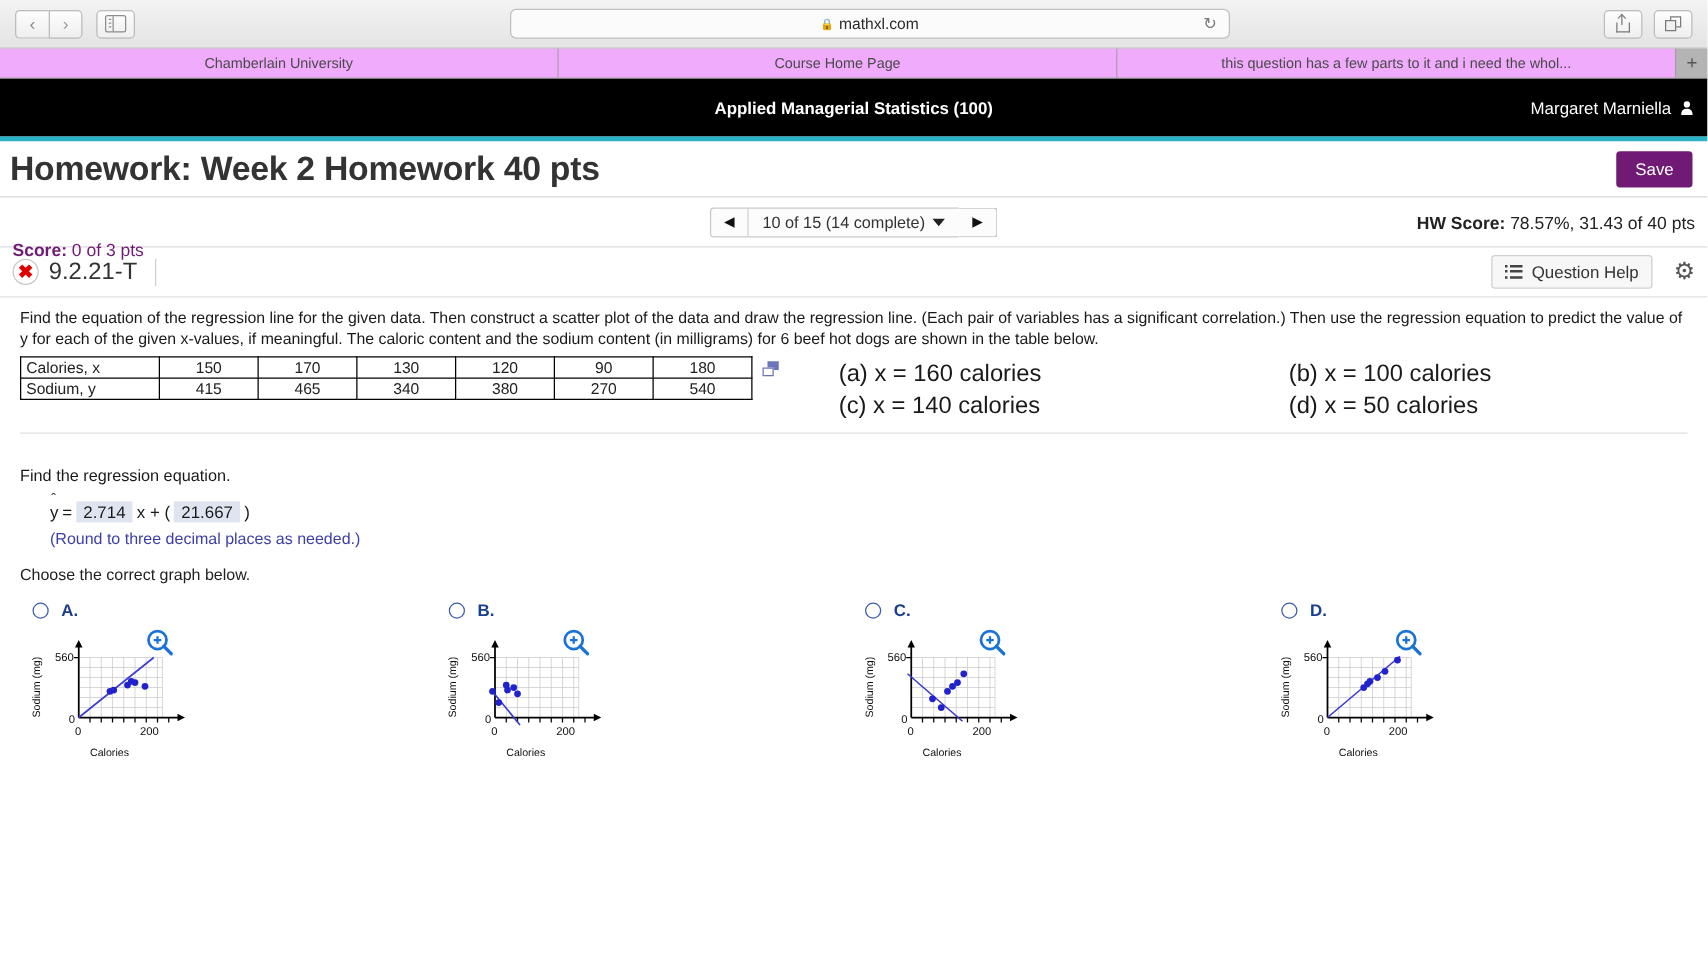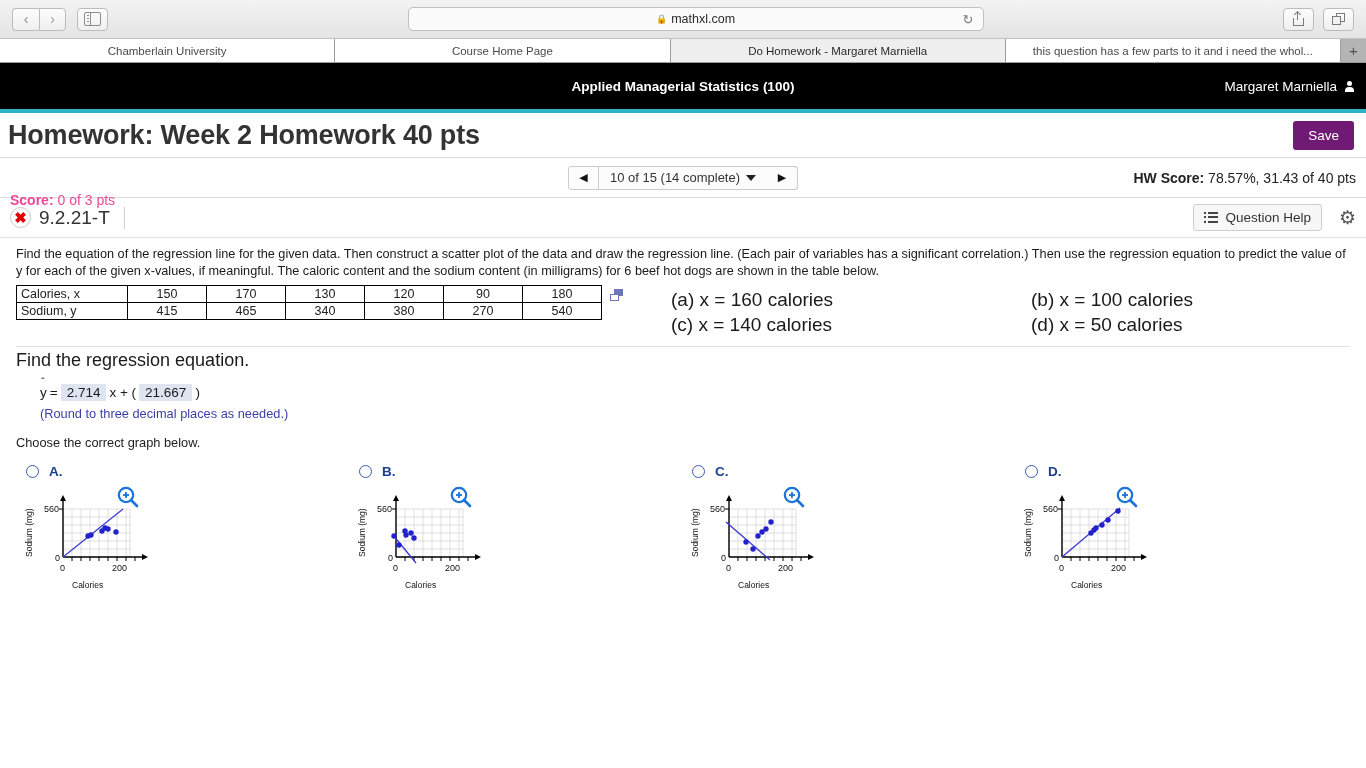--- a/index.html
+++ b/index.html
@@ -46,42 +46,42 @@
     border-left:1.3px solid #7b7b7b;border-top:1.3px solid #7b7b7b;transform:rotate(45deg);}
   .tabs-glyph{width:13px;height:12px;position:relative;}
   .tabs-glyph:before{content:"";position:absolute;right:0;top:0;width:9px;height:9px;
     border:1.3px solid #7b7b7b;box-sizing:border-box;}
   .tabs-glyph:after{content:"";position:absolute;left:0;bottom:0;width:9px;height:9px;
     border:1.3px solid #7b7b7b;background:#f1f1f1;box-sizing:border-box;}
   
   .tabstrip{height:23px;display:flex;background:#b8b8b8;border-bottom:1px solid #9a9a9a;}
   .tab{
     flex:1;display:flex;align-items:center;justify-content:center;
-    font-size:11.5px;color:#4a4a4a;background:#ffffff;
+    font-size:11.5px;color:#4a4a4a;background:#f0abfc;
     border-right:1px solid #9d9d9d;box-sizing:border-box;overflow:hidden;white-space:nowrap;
   }
   .tab.active{background:#eeeeee;color:#2b2b2b;}
   .tab-add{width:25px;display:flex;align-items:center;justify-content:center;
     font-size:15px;color:#555;background:#b4b4b4;}
   
   .app-blackbar{height:46px;background:#000;display:flex;align-items:center;position:relative;}
   .app-course{position:absolute;left:0;right:0;text-align:center;color:#fff;font-size:13.5px;font-weight:bold;}
   .app-user{position:absolute;right:12px;display:flex;align-items:center;color:#fff;font-size:13.5px;}
   .user-glyph{width:9px;height:11px;margin-left:8px;position:relative;display:inline-block;}
   .user-glyph:before{content:"";position:absolute;top:0;left:2px;width:5px;height:5px;border-radius:50%;background:#fff;}
   .user-glyph:after{content:"";position:absolute;bottom:0;left:0;width:9px;height:5px;border-radius:4px 4px 0 0;background:#fff;}
   .teal-rule{height:4px;background:#2bb3c8;}
   .hw-title-row{height:45px;display:flex;align-items:center;justify-content:space-between;
     padding:0 12px 0 8px;box-sizing:border-box;border-bottom:1px solid #d8d8d8;}
   .hw-title{font-size:27px;color:#333;font-weight:700;letter-spacing:-0.2px;}
   .save-btn{background:#701a75;color:#fff;font-size:13.5px;border:none;border-radius:3px;
     padding:7px 15px;cursor:pointer;}
   .score-row{height:40px;display:flex;align-items:center;border-bottom:1px solid #dcdcdc;
     padding:0 10px;box-sizing:border-box;position:relative;}
-  .score-left{font-size:14px;color:#ec4899;margin-top:44px;}
+  .score-left{font-size:14px;color:#701a75;margin-top:44px;}
   .score-left b{font-weight:bold;}
   .pager{position:absolute;left:50%;transform:translateX(-50%);display:flex;align-items:center;}
   .pager-arrow{width:31px;height:24px;border:1px solid #c9c9c9;background:#fcfcfc;
     display:flex;align-items:center;justify-content:center;font-size:11px;color:#111;box-sizing:border-box;cursor:pointer;}
   .pager-arrow.l{border-radius:3px 0 0 3px;}
   .pager-arrow.r{border-radius:0 3px 3px 0;border-left:none;}
   .pager-mid{height:24px;border:1px solid #c9c9c9;border-left:none;border-right:none;background:#fcfcfc;
     display:flex;align-items:center;gap:6px;padding:0 11px;font-size:13px;color:#333;box-sizing:border-box;cursor:pointer;}
   .caret{width:0;height:0;border-left:5px solid transparent;border-right:5px solid transparent;border-top:6px solid #222;}
   .score-right{position:absolute;right:10px;font-size:14px;color:#222;}
@@ -108,21 +108,21 @@
   table.datatable td.rowhdr{text-align:left;width:102px;padding-left:4px;}
   table.datatable td.val{width:70px;}
   .copy-glyph{width:13px;height:12px;position:relative;margin-left:8px;margin-top:4px;flex:none;cursor:pointer;}
   .copy-glyph:before{content:"";position:absolute;right:0;top:0;width:9px;height:7px;
     background:#6c74bb;box-sizing:border-box;}
   .copy-glyph:after{content:"";position:absolute;left:0;bottom:0;width:9px;height:7px;
     border:1.4px solid #6c74bb;background:#fff;box-sizing:border-box;}
   .parts-grid{flex:1;display:grid;grid-template-columns:360px 1fr;row-gap:3px;margin-left:48px;
     font-size:19px;color:#1a1a1a;padding-top:4px;}
   .hr-light{border-top:1px solid #e0e0e0;margin:10px 0 0 0;}
-  .find-eq{font-size:18px;color:#1a1a1a;margin-top:3px;}
+  .find-eq{font-size:13px;color:#1a1a1a;margin-top:26px;}
   .eq-line{margin:13px 0 0 24px;font-size:13.5px;color:#1a1a1a;display:flex;align-items:center;gap:3px;}
   .yhat{position:relative;display:inline-block;}
   .yhat .hat{position:absolute;top:-9px;left:1px;font-size:11px;}
   .ans-box{background:#dfe5f0;padding:1px 6px;border-radius:1px;}
   .round-note{color:#3b3fa8;font-size:12.8px;margin:5px 0 0 24px;}
   .choose{font-size:12.8px;margin-top:14px;}
   
   .choices{display:flex;margin-top:14px;}
   .choice{width:333px;position:relative;}
   .choice-head{display:flex;align-items:center;gap:10px;padding-left:10px;}
@@ -164,21 +164,20 @@
           </div>
       </div>
       <div class="icon-btn">
         <div class="tabs-glyph"></div>
       </div>
     </div>
   </div>
   <div class="tabstrip">
     <div class="tab">Chamberlain University</div>
     <div class="tab">Course Home Page</div>
-    <div class="tab active">Do Homework - Margaret Marniella</div>
     <div class="tab">this question has a few parts to it and i need the whol...</div>
     <div class="tab-add">+</div>
   </div>
 </div>
 
 <div class="app-blackbar">
   <div class="app-course">Applied Managerial Statistics (100)</div>
   <div class="app-user">
     <span>Margaret Marniella</span>
     <span class="user-glyph"></span>

